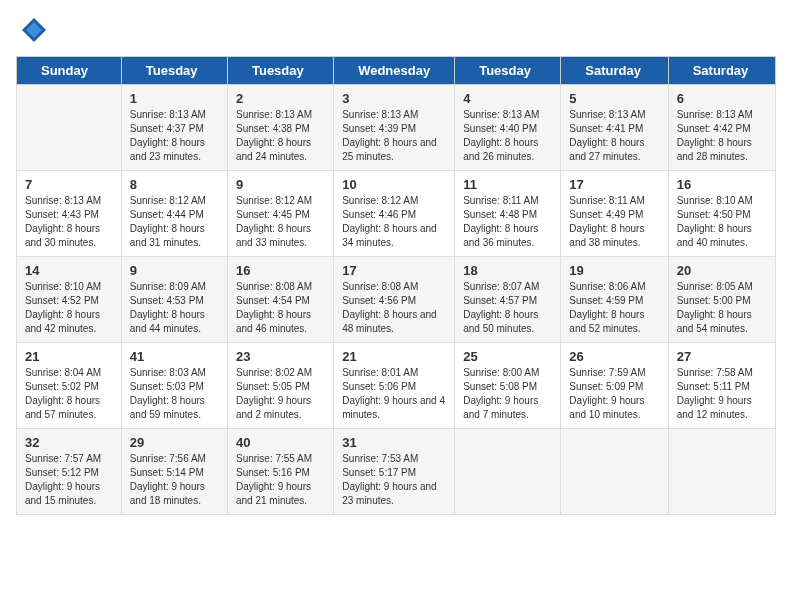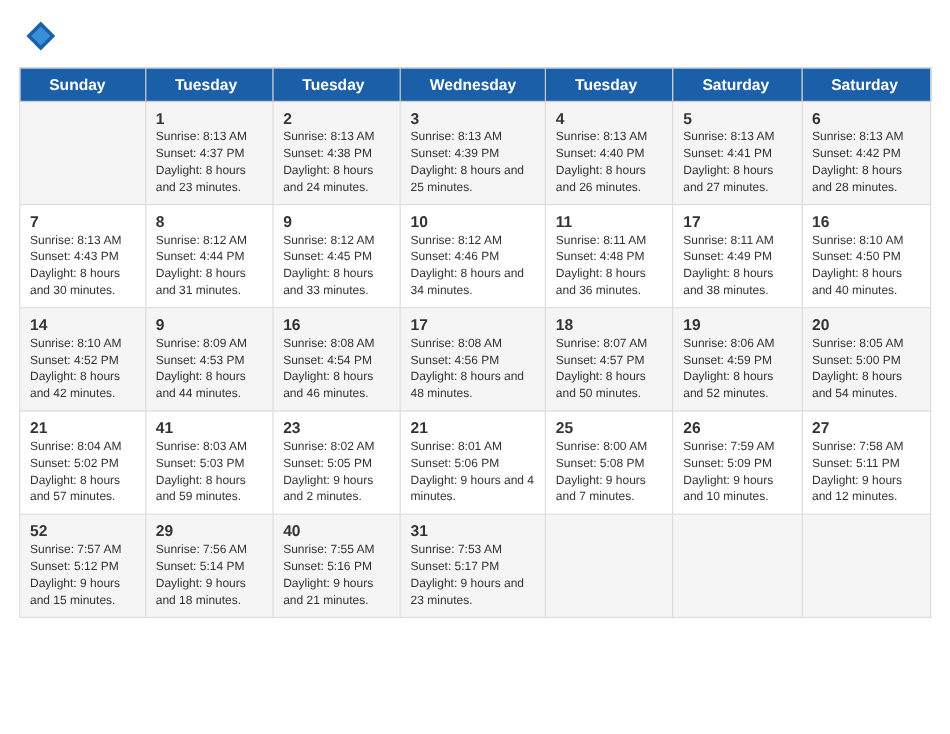--- a/index.html
+++ b/index.html
@@ -273,21 +273,21 @@
         </td>
         <td>
           <span class="day-number">27</span>
         <div class="day-info">
           Sunrise: 7:58 AM<br>Sunset: 5:11 PM<br>Daylight: 9 hours and 12 minutes.
         </div>
         </td>
       </tr>
       <tr>
         <td>
-          <span class="day-number">52</span>
+          <span class="day-number">32</span>
         <div class="day-info">
           Sunrise: 7:57 AM<br>Sunset: 5:12 PM<br>Daylight: 9 hours and 15 minutes.
         </div>
         </td>
         <td>
           <span class="day-number">29</span>
         <div class="day-info">
           Sunrise: 7:56 AM<br>Sunset: 5:14 PM<br>Daylight: 9 hours and 18 minutes.
         </div>
         </td>

